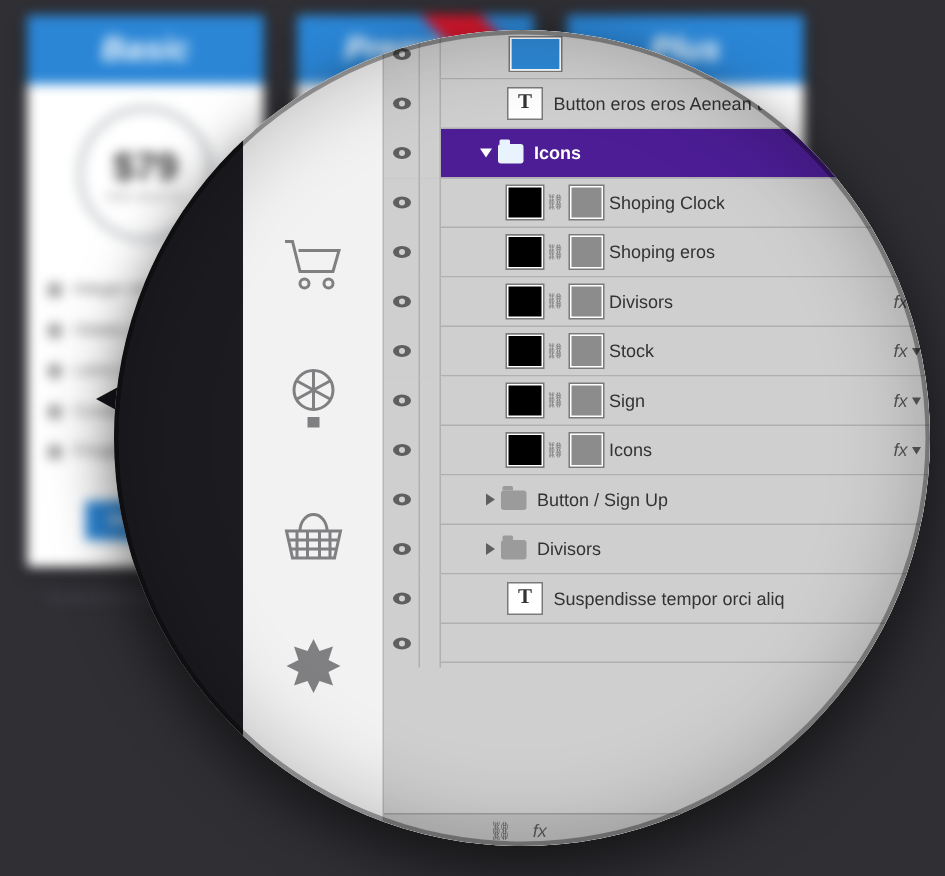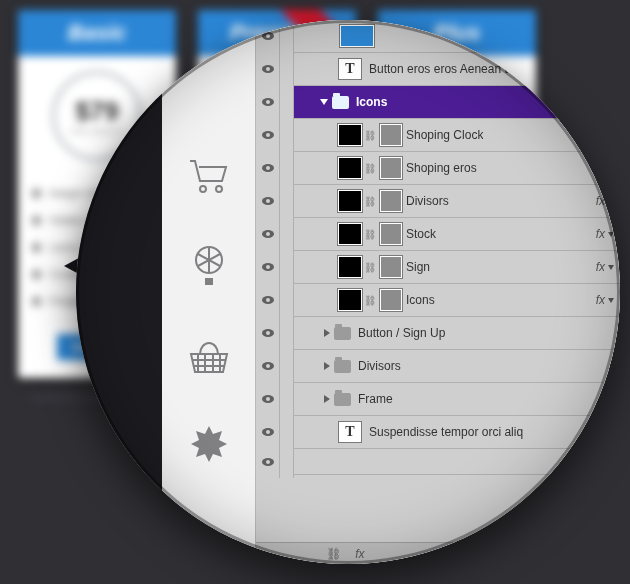--- a/index.html
+++ b/index.html
@@ -420,30 +420,20 @@
         <div class="row">
           <span class="eye">
               <span class="dot"></span>
             </span>
           <span class="lock-col"></span>
           <span class="indent" style="width:28px"></span>
           <span class="tw"></span>
           <span class="folder"></span>
           <span class="label">Divisors</span>
         </div>
-        <div class="row">
-          <span class="eye">
-              <span class="dot"></span>
-            </span>
-          <span class="lock-col"></span>
-          <span class="indent" style="width:28px"></span>
-          <span class="tw"></span>
-          <span class="folder"></span>
-          <span class="label">Frame</span>
-        </div>
 
         <div class="row">
           <span class="eye">
               <span class="dot"></span>
             </span>
           <span class="lock-col"></span>
           <span class="indent" style="width:44px"></span>
           <span class="tthumb">T</span>
           <span class="label">Suspendisse tempor orci aliq</span>
         </div>

